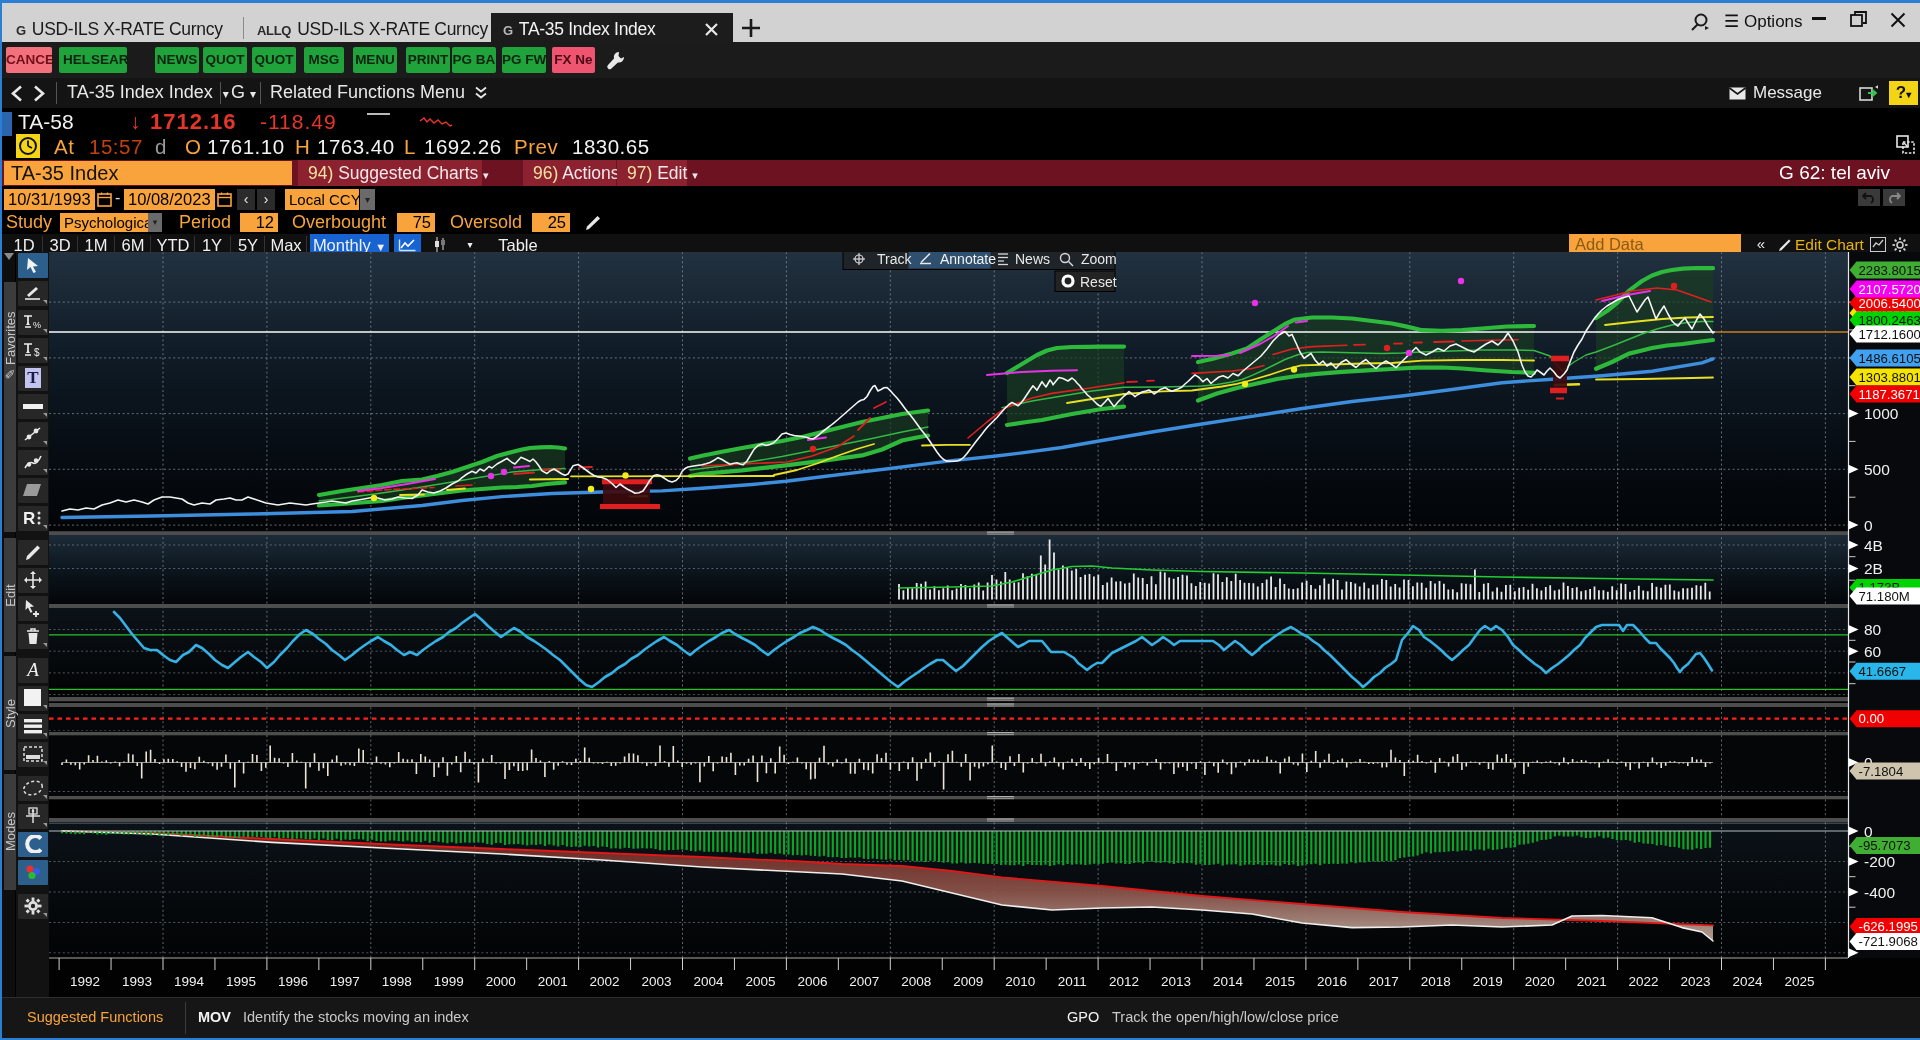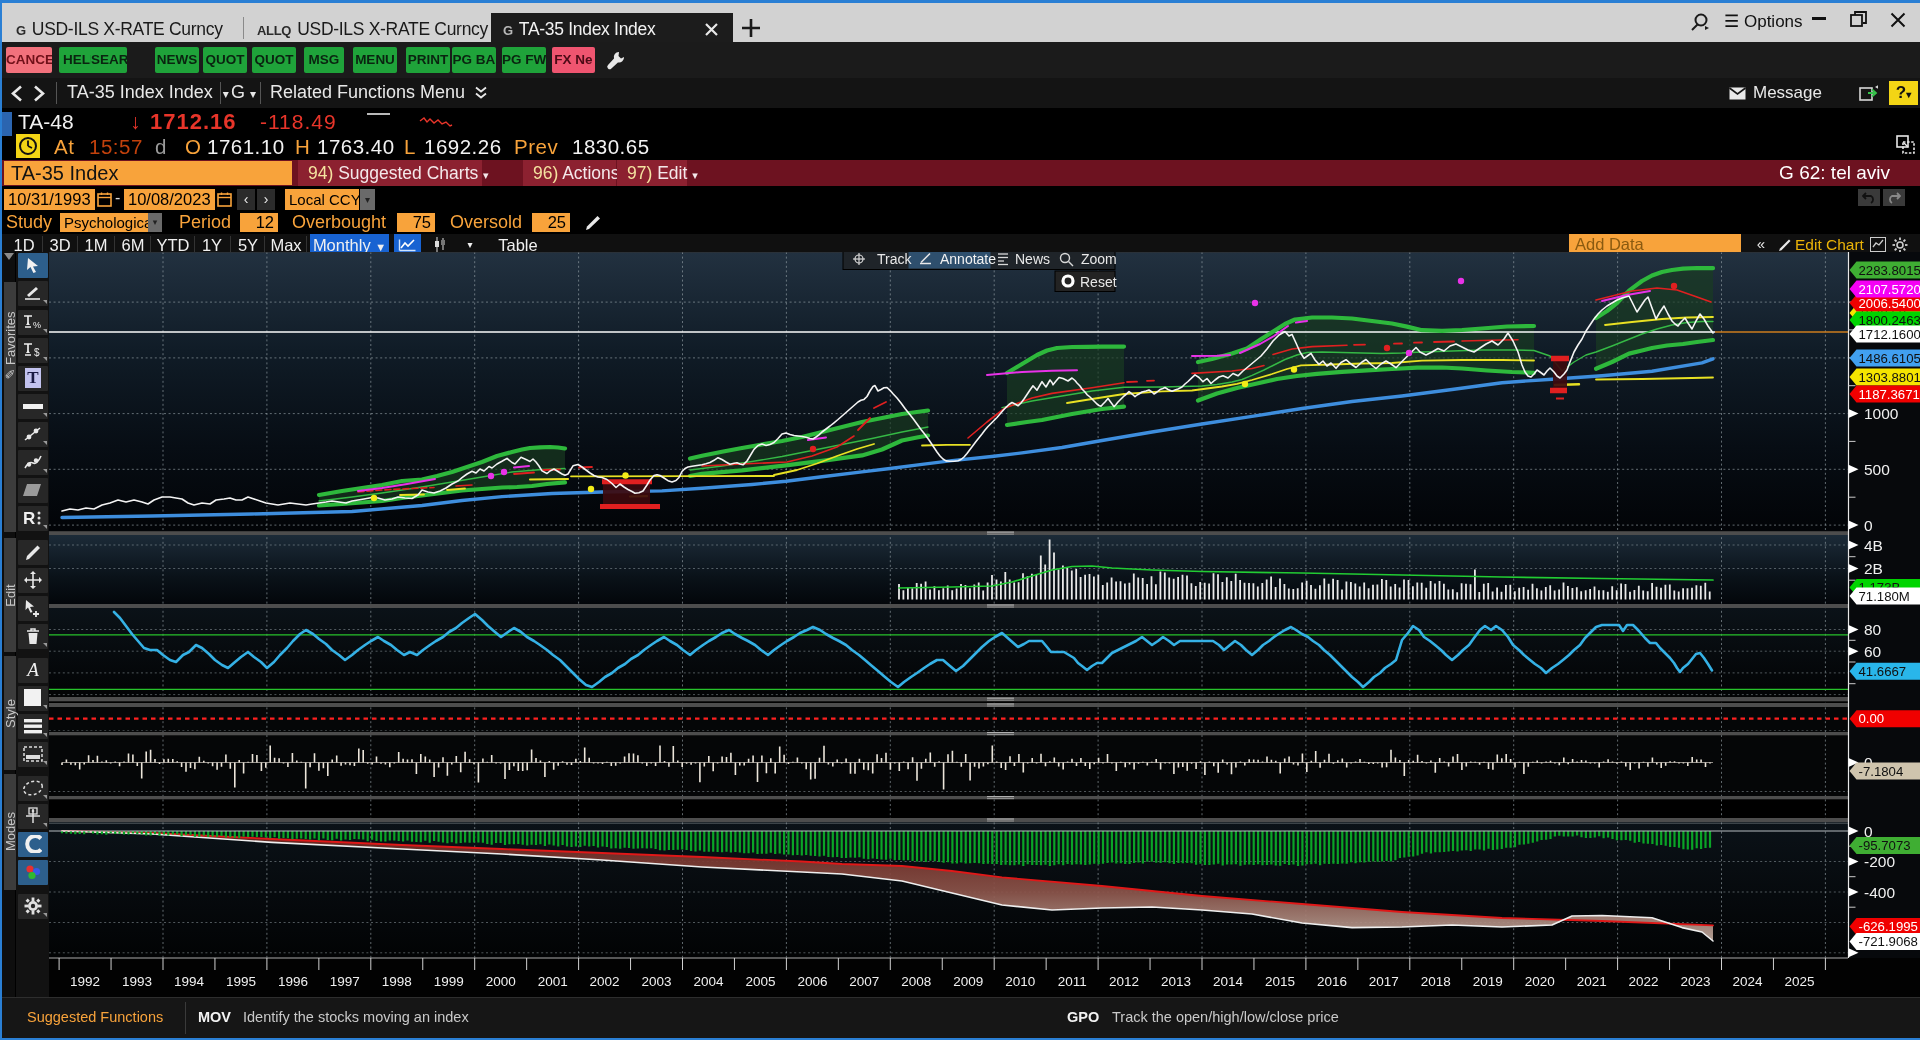--- a/index.html
+++ b/index.html
@@ -91,21 +91,21 @@
       <div style="position:absolute;left:1751px;top:5px;font-size:17px">Message</div>
       <svg width="20" height="18" style="position:absolute;left:1857px;top:6px" viewBox="0 0 20 18">
         <rect x="1" y="4" width="12" height="12" fill="none" stroke="#d8d8d8" stroke-width="1.6"></rect>
         <path d="M9 9h7M13 5.5L17 9l-4 3.5" stroke="#35c24a" stroke-width="1.8" fill="none"></path>
         <path d="M16 3l3-1.8v3.6z" fill="#d8d8d8"></path>
       </svg>
       <div style="position:absolute;left:1887px;top:3px;width:29px;height:24px;background:#f3d515;color:#111;font-weight:700;font-size:17px;text-align:center;line-height:24px">?<span style="font-size:10px">▾</span></div>
     </div>
     <div class="inforow">
       <div style="position:absolute;left:0;top:4px;width:10px;height:24px;background:#2b65b0"></div>
-      <div style="position:absolute;left:16px;top:2px;font-size:21px;color:#f2f2f2">TA-48</div>
+      <div style="position:absolute;left:16px;top:2px;font-size:21px;color:#f2f2f2">TA-58</div>
       <div style="position:absolute;left:128px;top:2px;font-size:21px;color:#e8352a">↓</div>
       <div style="position:absolute;left:148px;top:1px;font-size:22px;font-weight:700;color:#e8352a;letter-spacing:1px">1712.16</div>
       <div style="position:absolute;left:258px;top:2px;font-size:21px;color:#e8352a;letter-spacing:1px">-118.49</div>
       <svg width="100" height="20" style="position:absolute;left:360px;top:4px" viewBox="0 0 100 20">
         <line x1="5" y1="2" x2="28" y2="2" stroke="#e8e8e8" stroke-width="1.6"></line>
         <polyline points="58,9 62,6 65,10 68,7 72,11 76,8 80,12 84,10 88,14 90,13" fill="none" stroke="#e8352a" stroke-width="1.4"></polyline>
       </svg>
       <div style="position:absolute;left:14px;top:26px;width:24px;height:24px;background:#f3d515"></div>
       <svg width="20" height="20" style="position:absolute;left:16px;top:28px" viewBox="0 0 20 20">
         <circle cx="10" cy="10" r="8" fill="none" stroke="#111" stroke-width="2"></circle>
@@ -715,15 +715,15 @@
             <rect x="12.8" y="2.2" width="3" height="3" transform="rotate(-45 14.3 3.7)"></rect>
           </g>
         </svg></div>
       <div style="position:absolute;left:41px;top:661px;width:0;height:0;border-left:4px solid transparent;border-top:4px solid #9a9a9a"></div>
     </div>
     <div class="statusbar">
       <div class="sbar-txt" style="left:25px;color:#f8a33b">Suggested Functions</div>
       <div style="position:absolute;left:183px;top:4px;height:32px;width:1px;background:#3a3a3a"></div>
       <div class="sbar-txt" style="left:196px;color:#f2f2f2;font-weight:700">MOV</div>
       <div class="sbar-txt" style="left:241px;color:#c9c9c9">Identify the stocks moving an index</div>
-      <div class="sbar-txt" style="left:1065px;color:#f2f2f2;font-weight:700">GPO</div>
+      <div class="sbar-txt" style="left:1065px;color:#f2f2f2;font-weight:400">GPO</div>
       <div class="sbar-txt" style="left:1110px;color:#c9c9c9">Track the open/high/low/close price</div>
     </div>
   </div>
 </body></html>

